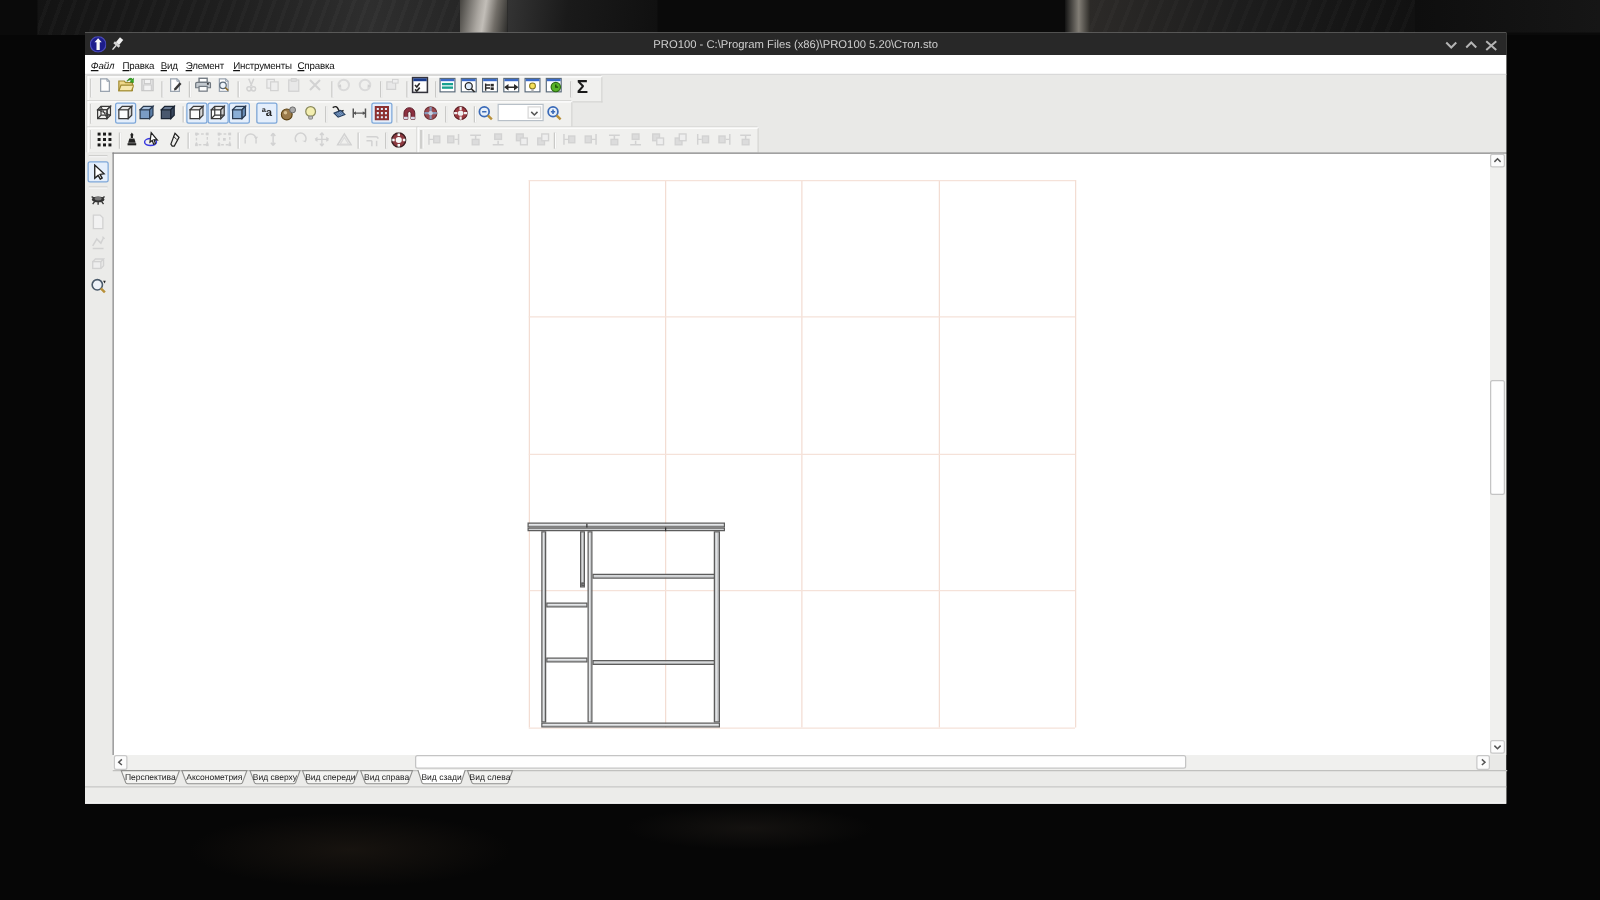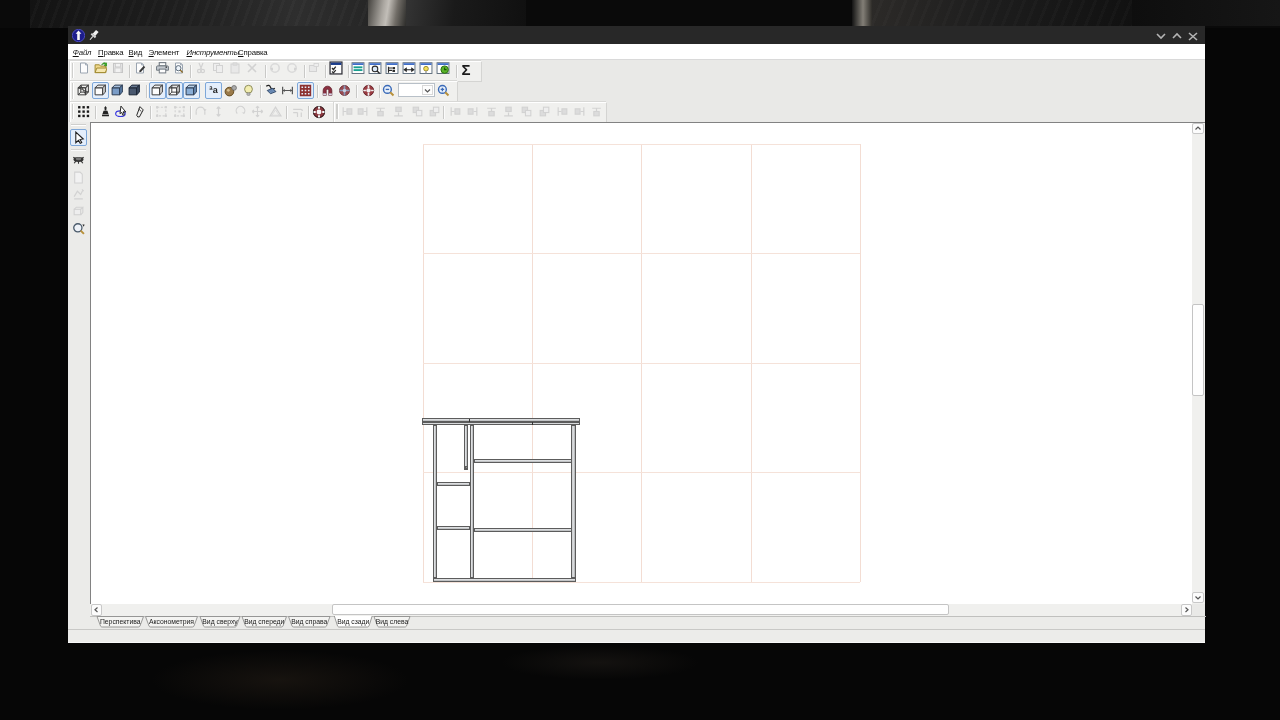--- a/index.html
+++ b/index.html
@@ -34,33 +34,34 @@
     </div>
 <div style="position:absolute;left:19px;top:3px;width:13px;height:13px;">
 <svg width="13" height="13" viewBox="0 0 13 13">
 <g transform="rotate(40 6.5 6.5)">
 <rect x="4.8" y="0.6" width="3.4" height="5.2" fill="#f0f0f0"></rect>
 <rect x="3.7" y="5.6" width="5.6" height="2.0" fill="#d5d5d5"></rect>
 <rect x="6.0" y="7.6" width="1.1" height="4.4" fill="#e2e2e2"></rect>
 </g>
 </svg>
     </div>
+<div style="position:absolute;left:0;top:4px;width:1137px;text-align:center;font-size:9px;color:#cfcfcf;letter-spacing:0px;">PRO100 - C:\Program Files (x86)\PRO100 5.20\Стол.sto</div>
 <div style="position:absolute;left:1088px;top:5px;width:46px;height:10px;">
 <svg width="46" height="10" viewBox="0 0 46 10">
 <path d="M1 3 L5 7 L9 3" fill="none" stroke="#b4b4b4" stroke-width="1.6"></path>
 <path d="M17 7 L21 3 L25 7" fill="none" stroke="#b4b4b4" stroke-width="1.6"></path>
 <path d="M33 2 L41 9 M41 2 L33 9" fill="none" stroke="#b4b4b4" stroke-width="1.6"></path>
 </svg>
     </div>
 <div style="position:absolute;left:0;top:18px;width:1137px;height:14.5px;background:#ffffff;border-bottom:1px solid #d9d9d9;"></div>
 <div style="position:absolute;left:4.7px;top:21.5px;font-size:7.8px;letter-spacing:-0.15px;color:#111;font-style:italic;"><u>Ф</u>айл</div>
 <div style="position:absolute;left:30.0px;top:21.5px;font-size:7.8px;letter-spacing:-0.15px;color:#111;"><u>П</u>равка</div>
 <div style="position:absolute;left:60.5px;top:21.5px;font-size:7.8px;letter-spacing:-0.15px;color:#111;"><u>В</u>ид</div>
 <div style="position:absolute;left:80.5px;top:21.5px;font-size:7.8px;letter-spacing:-0.15px;color:#111;"><u>Э</u>лемент</div>
-<div style="position:absolute;left:118.5px;top:21.5px;font-size:7.8px;letter-spacing:-0.15px;color:#111;font-style:italic;"><u>И</u>нструменты</div>
+<div style="position:absolute;left:118.5px;top:21.5px;font-size:7.8px;letter-spacing:-0.15px;color:#111;"><u>И</u>нструменты</div>
 <div style="position:absolute;left:170.0px;top:21.5px;font-size:7.8px;letter-spacing:-0.15px;color:#111;"><u>С</u>правка</div>
 <div style="position:absolute;left:0;top:33.5px;width:1137px;height:62px;background:#e9e9e7;"></div>
 <div style="position:absolute;left:1.5px;top:34.5px;width:410px;height:19.5px;background:#f0f0ee;border:1px solid #ffffff;border-right-color:#d4d4d2;border-bottom-color:#d4d4d2;box-shadow: -1px -1px 0 #d8d8d6;"></div>
 <div style="position:absolute;left:1.5px;top:54.5px;width:386px;height:20.5px;background:#f0f0ee;border:1px solid #ffffff;border-right-color:#d4d4d2;border-bottom-color:#d4d4d2;box-shadow: -1px -1px 0 #d8d8d6;"></div>
 <div style="position:absolute;left:1.5px;top:75.5px;width:264px;height:19.5px;background:#f0f0ee;border:1px solid #ffffff;border-right-color:#d4d4d2;border-bottom-color:#d4d4d2;box-shadow: -1px -1px 0 #d8d8d6;"></div>
 <div style="position:absolute;left:266px;top:75.5px;width:271px;height:19.5px;background:#f0f0ee;border:1px solid #ffffff;border-right-color:#d4d4d2;border-bottom-color:#d4d4d2;box-shadow: -1px -1px 0 #d8d8d6;"></div>
 <div style="position:absolute;left:3.5px;top:36.5px;width:1.5px;height:15px;background:#cfcfcd;border-right:1px solid #fff;"></div>
 <div style="position:absolute;left:3.5px;top:57px;width:1.5px;height:16px;background:#cfcfcd;border-right:1px solid #fff;"></div>
 <div style="position:absolute;left:3.5px;top:77.5px;width:1.5px;height:15px;background:#cfcfcd;border-right:1px solid #fff;"></div>
 <div style="position:absolute;left:268px;top:77.5px;width:1.5px;height:15px;background:#cfcfcd;border-right:1px solid #fff;"></div>

